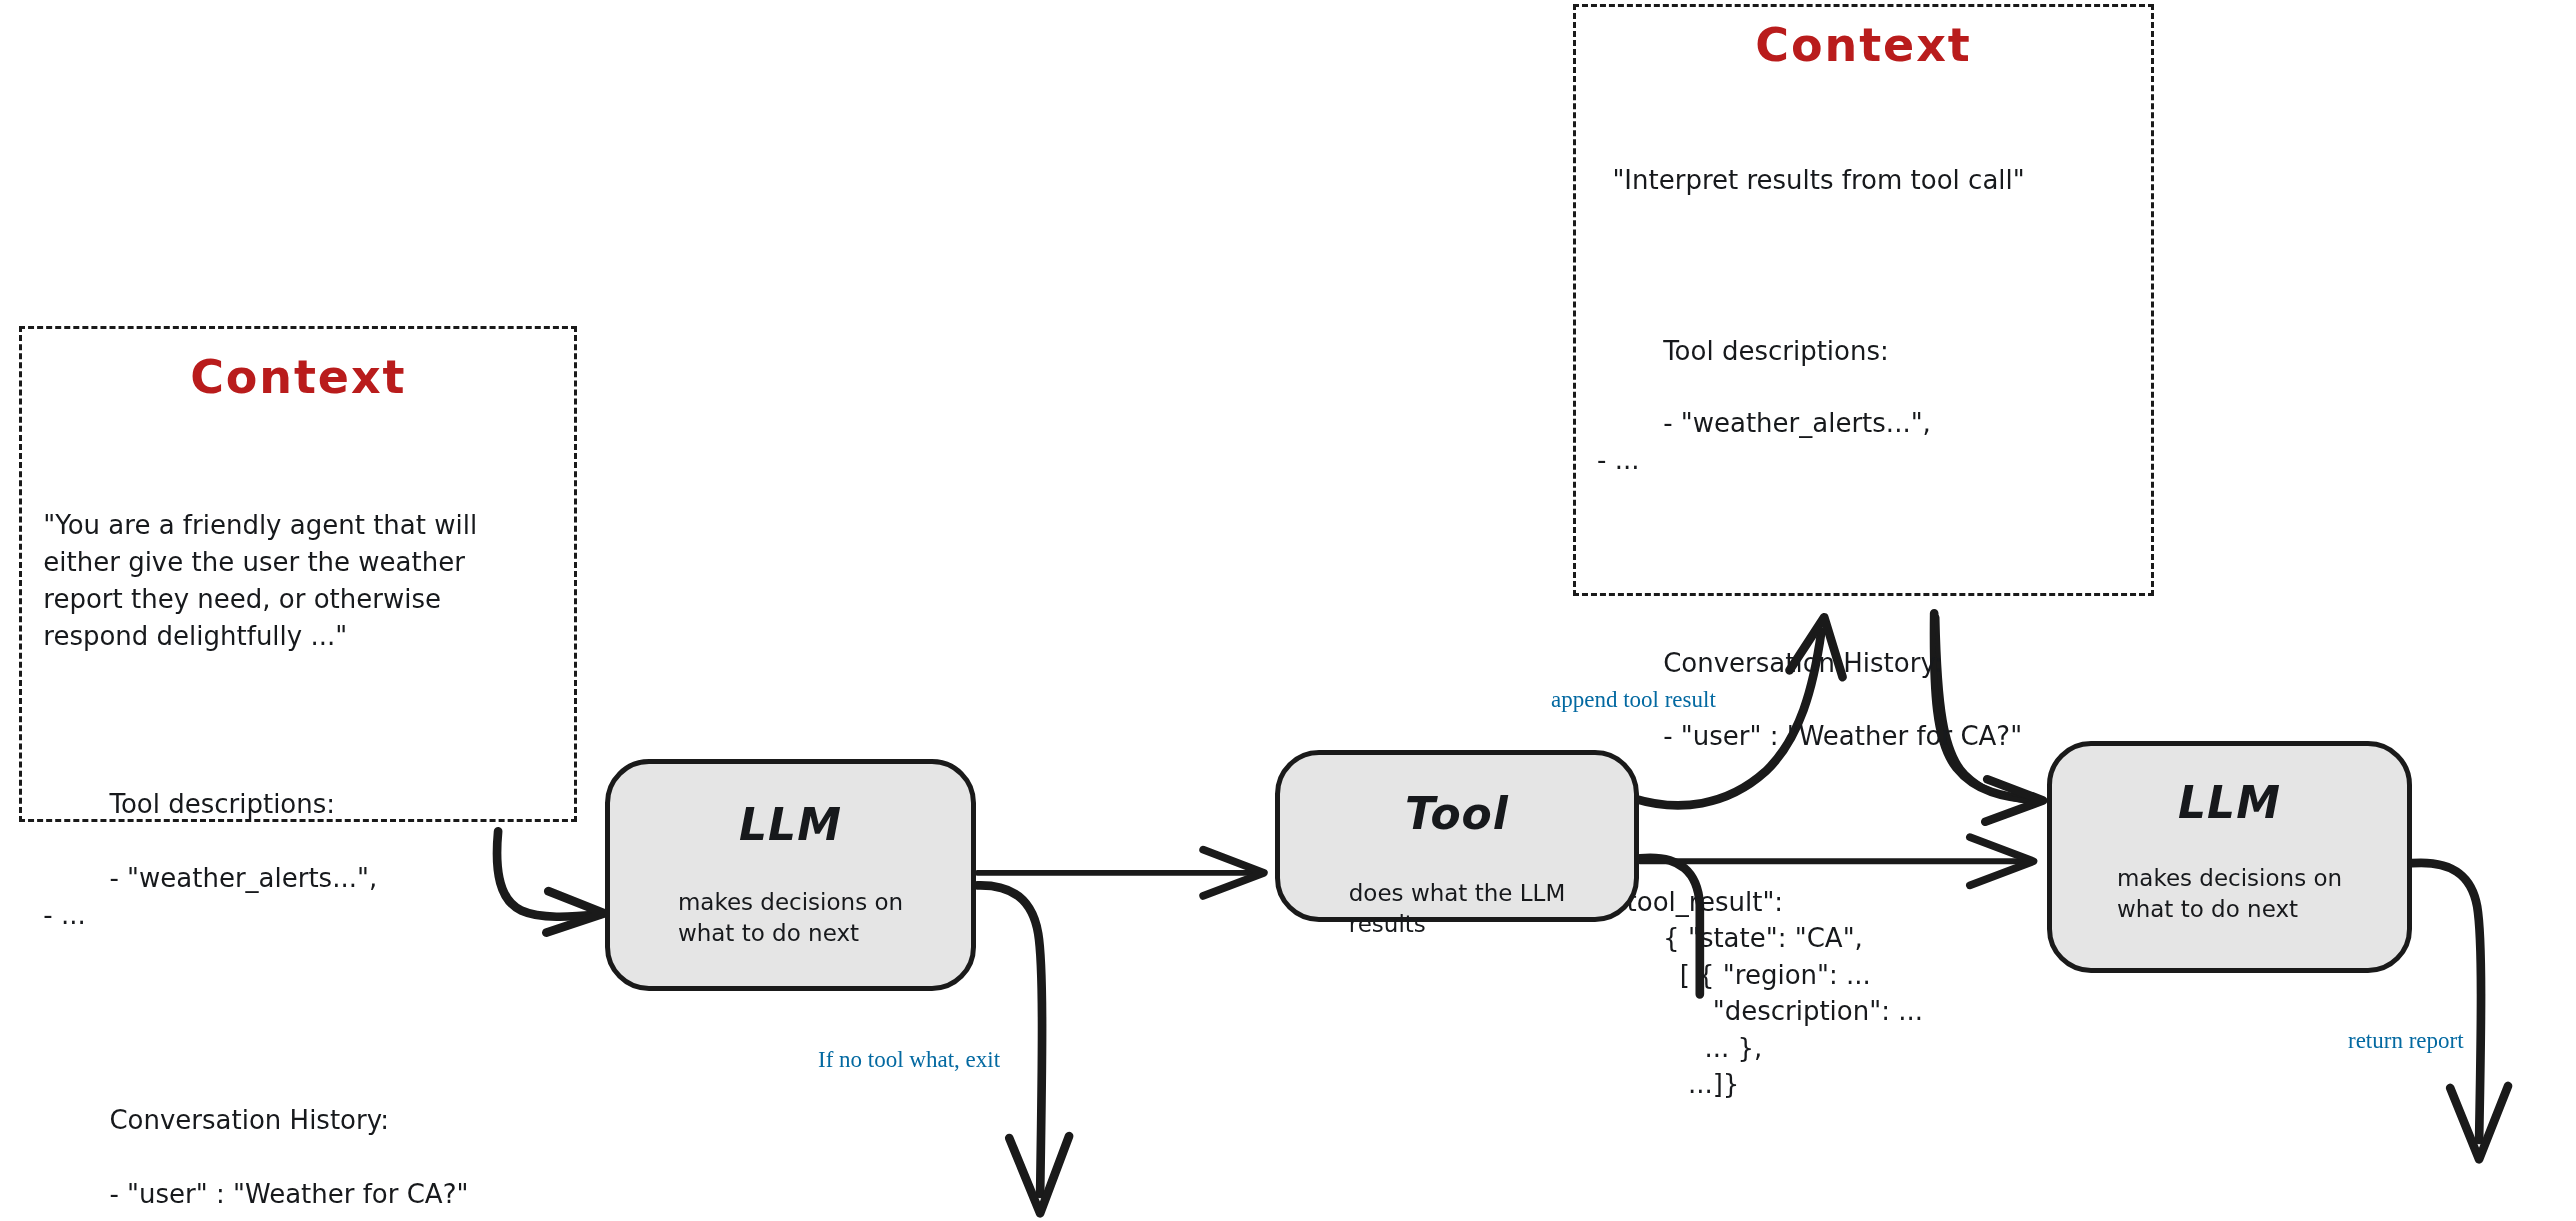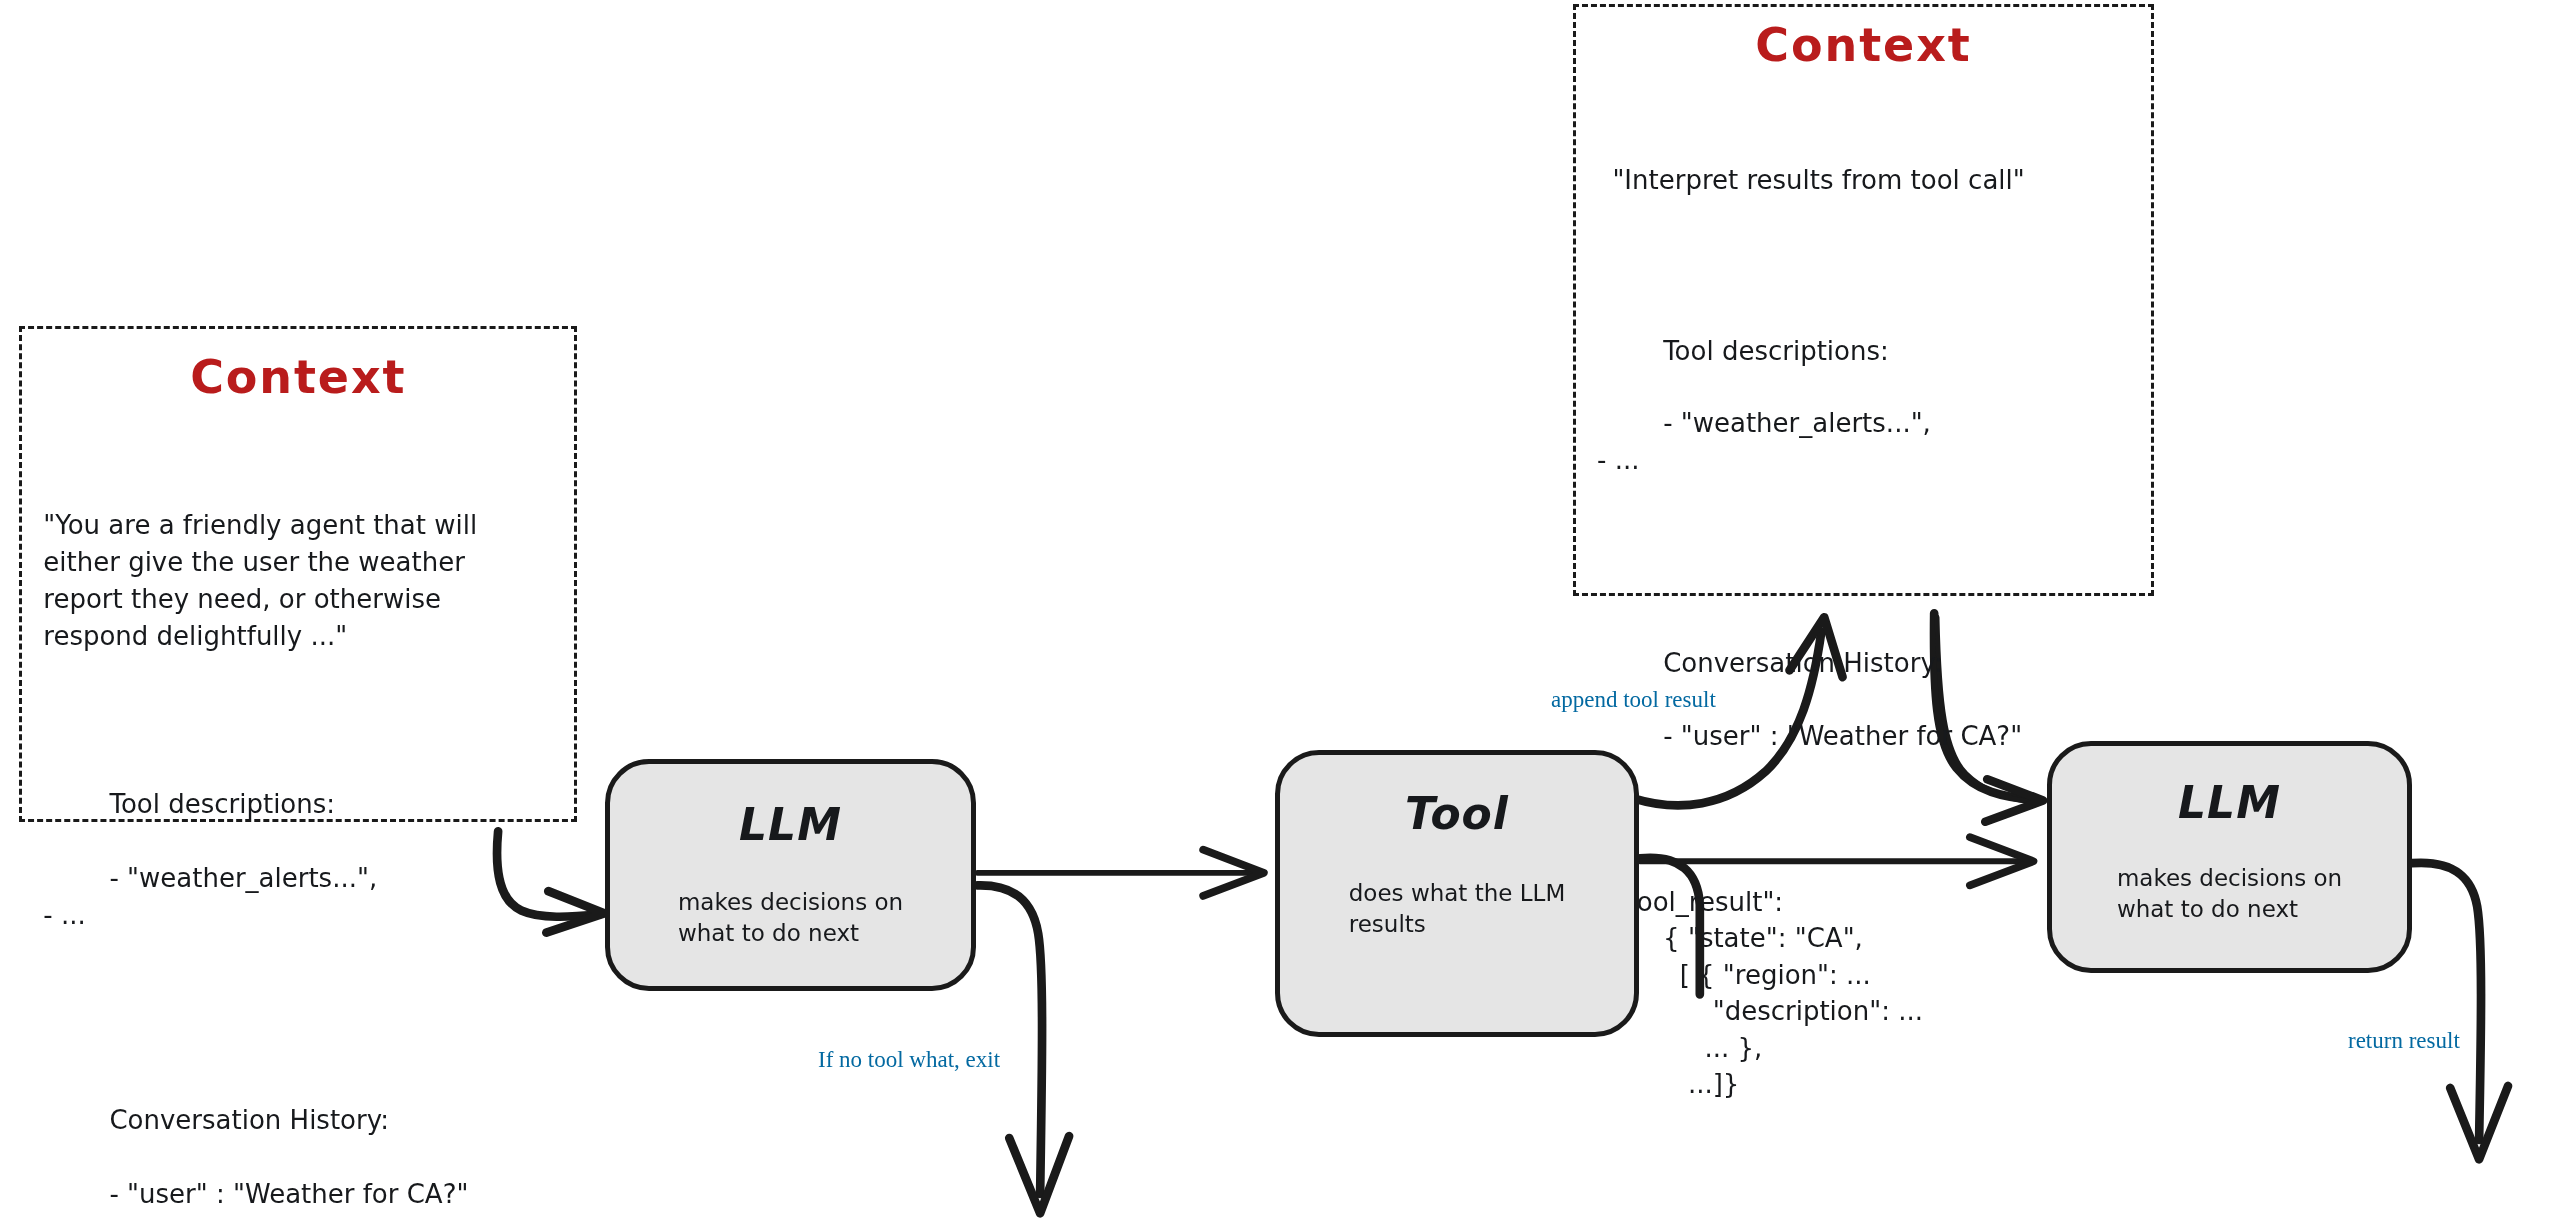--- a/index.html
+++ b/index.html
@@ -115,21 +115,21 @@
     line-height: 1.35;
     color: #17191c;
     text-align: left;
     white-space: pre-line;
   }
 
   #node-llm-1 { left: 605px; top: 759px; width: 371px; height: 232px; }
   #node-llm-1 .node-title { margin-top: 35px; }
   #node-llm-1 .node-sub { margin-top: 37px; align-self: center; }
 
-  #node-tool { left: 1275px; top: 750px; width: 364px; height: 287px; }
+  #node-tool { left: 1275px; top: 750px; width: 364px; height: 172px; }
   #node-tool .node-title { margin-top: 33px; }
   #node-tool .node-sub { margin-top: 39px; align-self: center; }
 
   #node-llm-2 { left: 2047px; top: 741px; width: 365px; height: 232px; }
   #node-llm-2 .node-title { margin-top: 31px; }
   #node-llm-2 .node-sub { margin-top: 35px; align-self: center; }
 
   
   .edge-label {
     position: absolute;
@@ -246,16 +246,16 @@
   <div class="node-box" id="node-llm-2">
     <div class="node-title">LLM</div>
     <div class="node-sub">makes decisions on
 what to do next</div>
   </div>
 
   <div class="edge-label" id="label-append">append tool result</div>
 
   <div class="edge-label" id="label-exit">If no tool what, exit</div>
 
-  <div class="edge-label" id="label-return">return result</div>
+  <div class="edge-label" id="label-return">return report</div>
 
 </div>
 
 
 </body></html>

